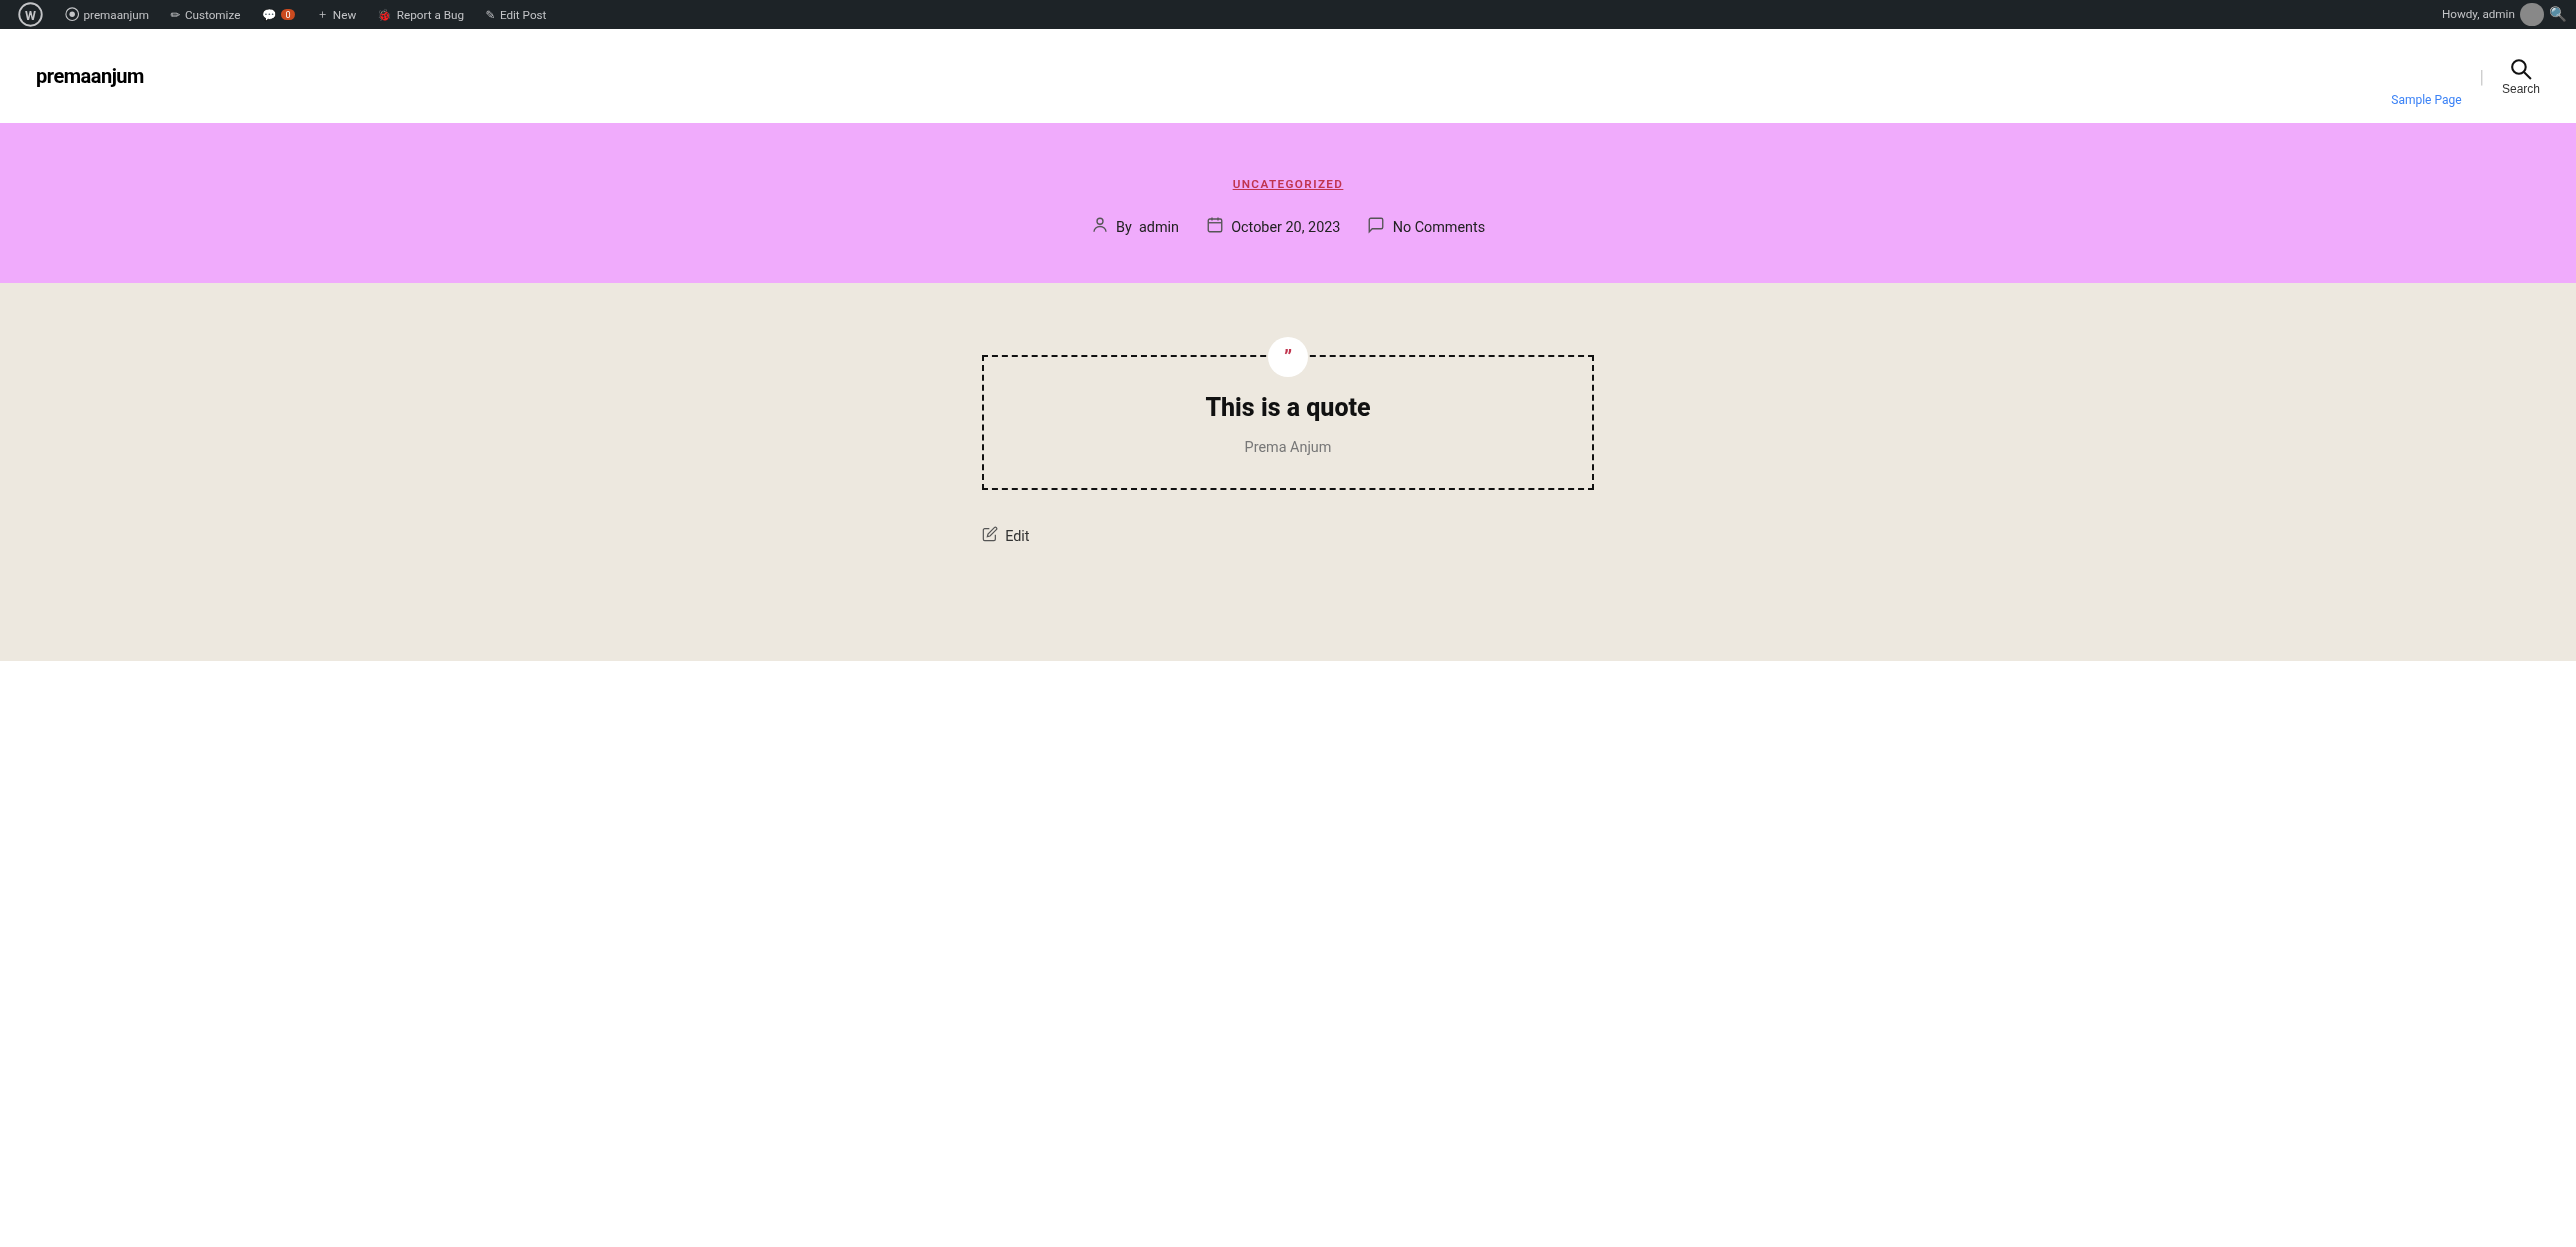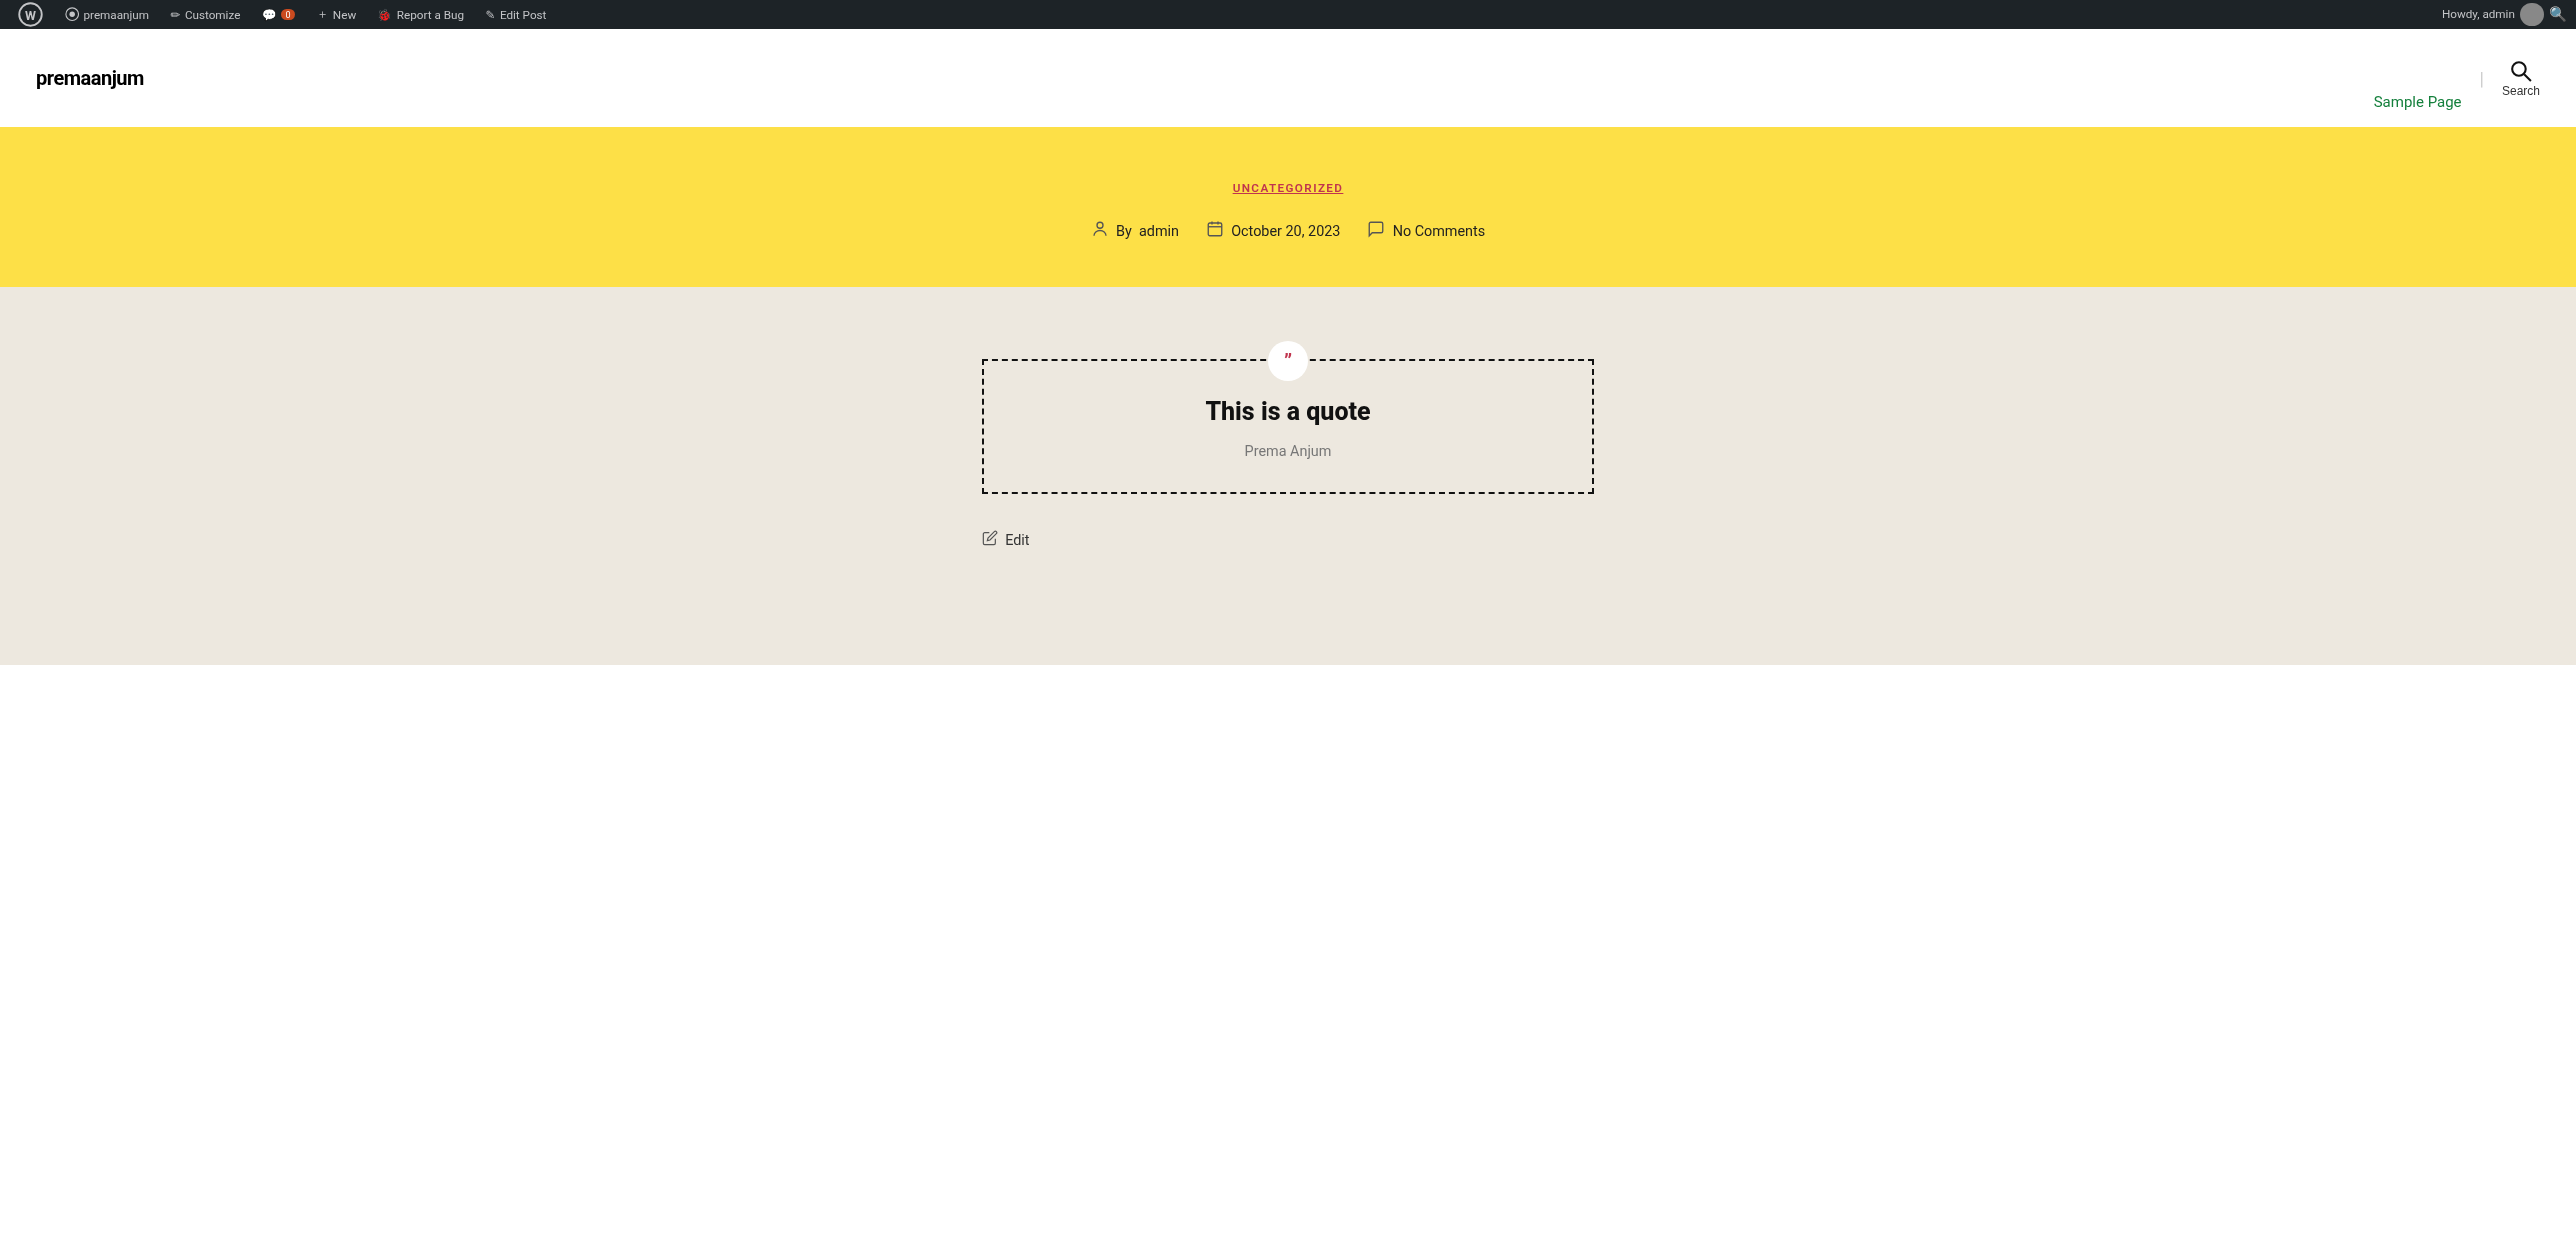--- a/index.html
+++ b/index.html
@@ -71,22 +71,22 @@
       font-weight: 700;
       color: #000;
       letter-spacing: -0.5px;
     }
     .header-right {
       display: flex;
       align-items: center;
       gap: 18px;
     }
     .nav-link {
-      color: #15803d;
-      font-size: 15px;
+      color: #3b82f6;
+      font-size: 12px;
       text-decoration: none;
       font-weight: 400;
       margin-top: 48px;
     }
     .nav-divider {
       color: #ccc;
       font-size: 18px;
     }
     .search-button {
       display: flex;
@@ -101,21 +101,21 @@
       width: 25px;
       height: 25px;
     }
     .search-label {
       font-size: 12px;
       color: #333;
     }
 
     
     .post-meta-area {
-      background: #fde047;
+      background: #f0abfc;
       padding: 54px 36px 45px;
       text-align: center;
     }
     .post-category {
       color: #c0344e;
       font-size: 11.7px;
       font-weight: 600;
       letter-spacing: 1.4px;
       text-transform: uppercase;
       text-decoration: underline;

